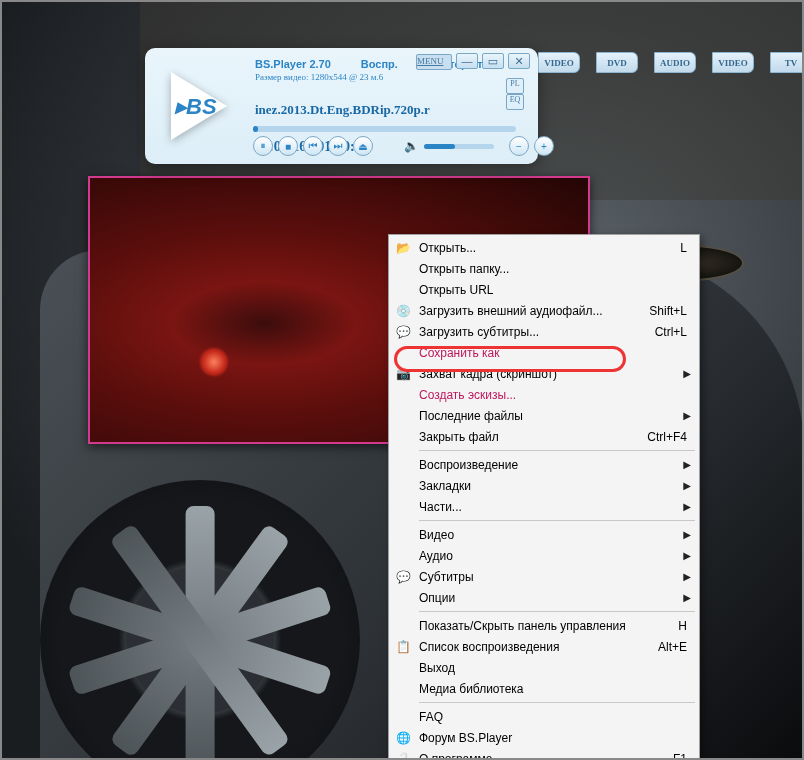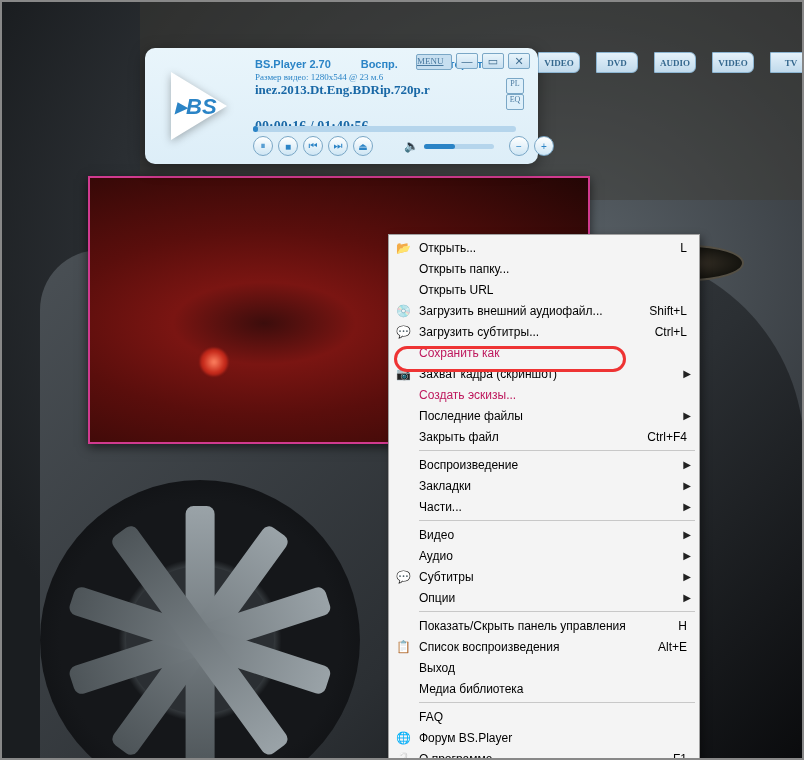--- a/index.html
+++ b/index.html
@@ -21,21 +21,21 @@
 .video-pane { position:absolute; top:176px; left:88px; width:502px; height:268px; background:radial-gradient(ellipse at 35% 55%,#3c0d0c 0%,#7a1512 20%,#5a0e0c 45%,#230605 100%); border:2px solid #d13a8f; box-shadow:0 3px 10px rgba(0,0,0,.6); }
 .vp-flare { position:absolute; left:110px; top:170px; width:28px; height:28px; border-radius:50%; background:radial-gradient(circle,#ff8462 0%,#c72a1b 55%,rgba(120,18,15,0) 100%); filter:blur(1px); }
 
 
 .player { position:absolute; top:48px; left:145px; width:393px; height:116px; background:linear-gradient(#e9f5fb,#ddeef8); border-radius:10px; box-shadow:0 4px 16px rgba(0,0,0,.4); padding:8px 10px; }
 .menu-btn { position:absolute; top:6px; right:86px; width:36px; height:16px; background:#c7dff0; border:1px solid #7aa7c6; border-radius:2px; font:9px Tahoma; text-align:left; line-height:13px; color:#4a7aa0;text-decoration:underline; }
 .win-ctrl { position:absolute; top:5px; width:22px; height:16px; border:1px solid #7aa7c6; background:linear-gradient(#e9f5fb,#c7dff0); border-radius:2px; display:flex; align-items:center; justify-content:center; color:#416f91; font-size:11px; }
 .win-min{right:60px;} .win-max{right:34px;} .win-close{right:8px;}
 .line1 { display:flex; gap:30px; font:bold 11px Tahoma; color:#2b84c6; margin-top:2px; padding-left:100px }
 .line2 { font:9px Tahoma; color:#2b84c6; margin-top:2px; padding-left:100px }
-.file-title { font:bold 13px Tahoma; color:#1968a6; margin-top:0; padding-left:100px; white-space:nowrap; overflow:hidden; }
+.file-title { font:bold 13px Tahoma; color:#1968a6; margin-top:20px; padding-left:100px; white-space:nowrap; overflow:hidden; }
 .time { font:bold 14px Tahoma; color:#1968a6; margin-top:21px; padding-left:100px }
 .seek { position:absolute; left:108px; right:22px; top:78px; height:6px; background:#b5d5ec; border-radius:3px; }
 .seek-fill { width:2%; height:100%; background:#2b84c6; border-radius:3px; }
 .controls { position:absolute; left:108px; bottom:8px; display:flex; gap:5px; align-items:center; }
 .pbtn { width:20px; height:20px; border:1px solid #7aa7c6; border-radius:50%; background:linear-gradient(#fff,#cfe6f4); display:flex; align-items:center; justify-content:center; color:#2b84c6; font-size:10px; }
 .vol-icon { margin-left:26px; color:#5992bc; font-size:12px; }
 .vol-bar { width:70px; height:5px; background:#b5d5ec; border-radius:3px; position:relative; }
 .vol-bar::before { content:""; position:absolute; left:0; width:45%; height:100%; background:#2b84c6; border-radius:3px; }
 .zoom { margin-left:10px; display:flex; gap:5px; }
 .badge { position:absolute; right:14px; width:18px; height:16px; border:1px solid #7aa7c6; border-radius:2px; background:#dff0fa; font:8px Tahoma; text-align:center; color:#4a7aa0; }

